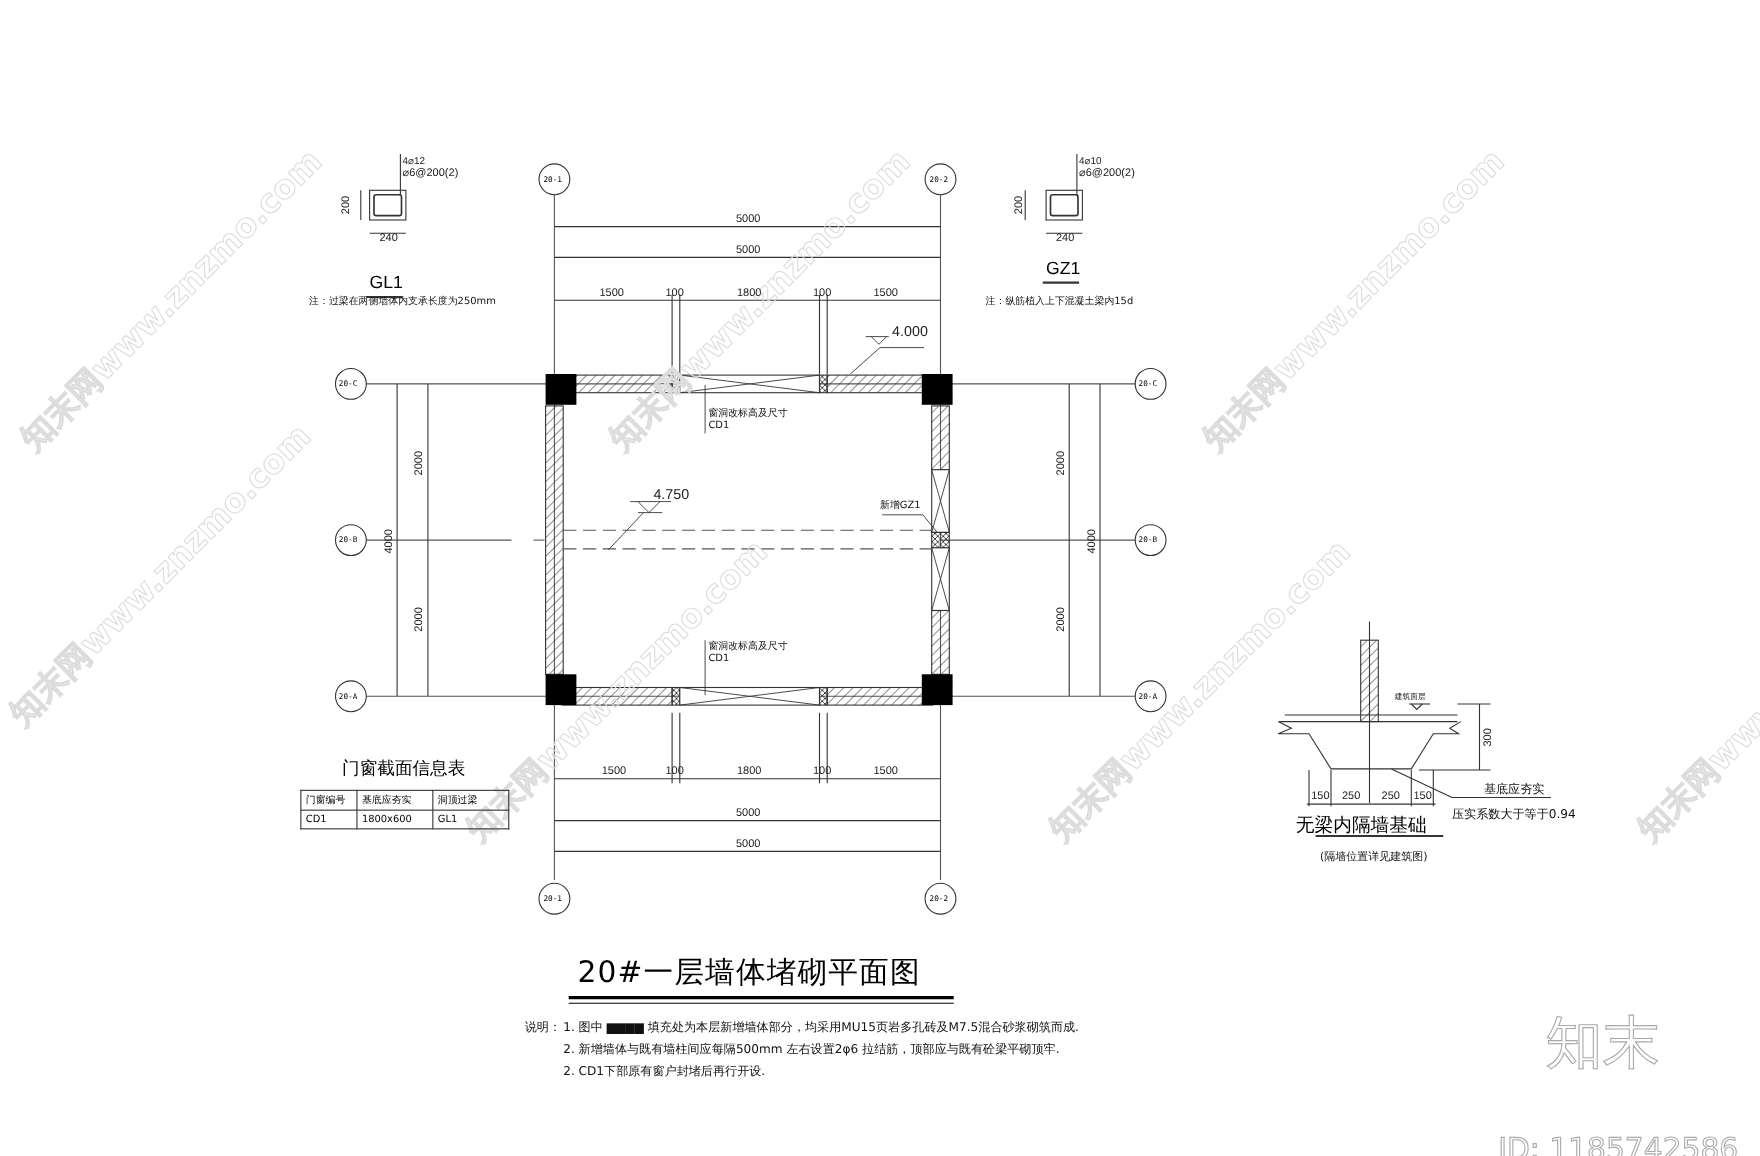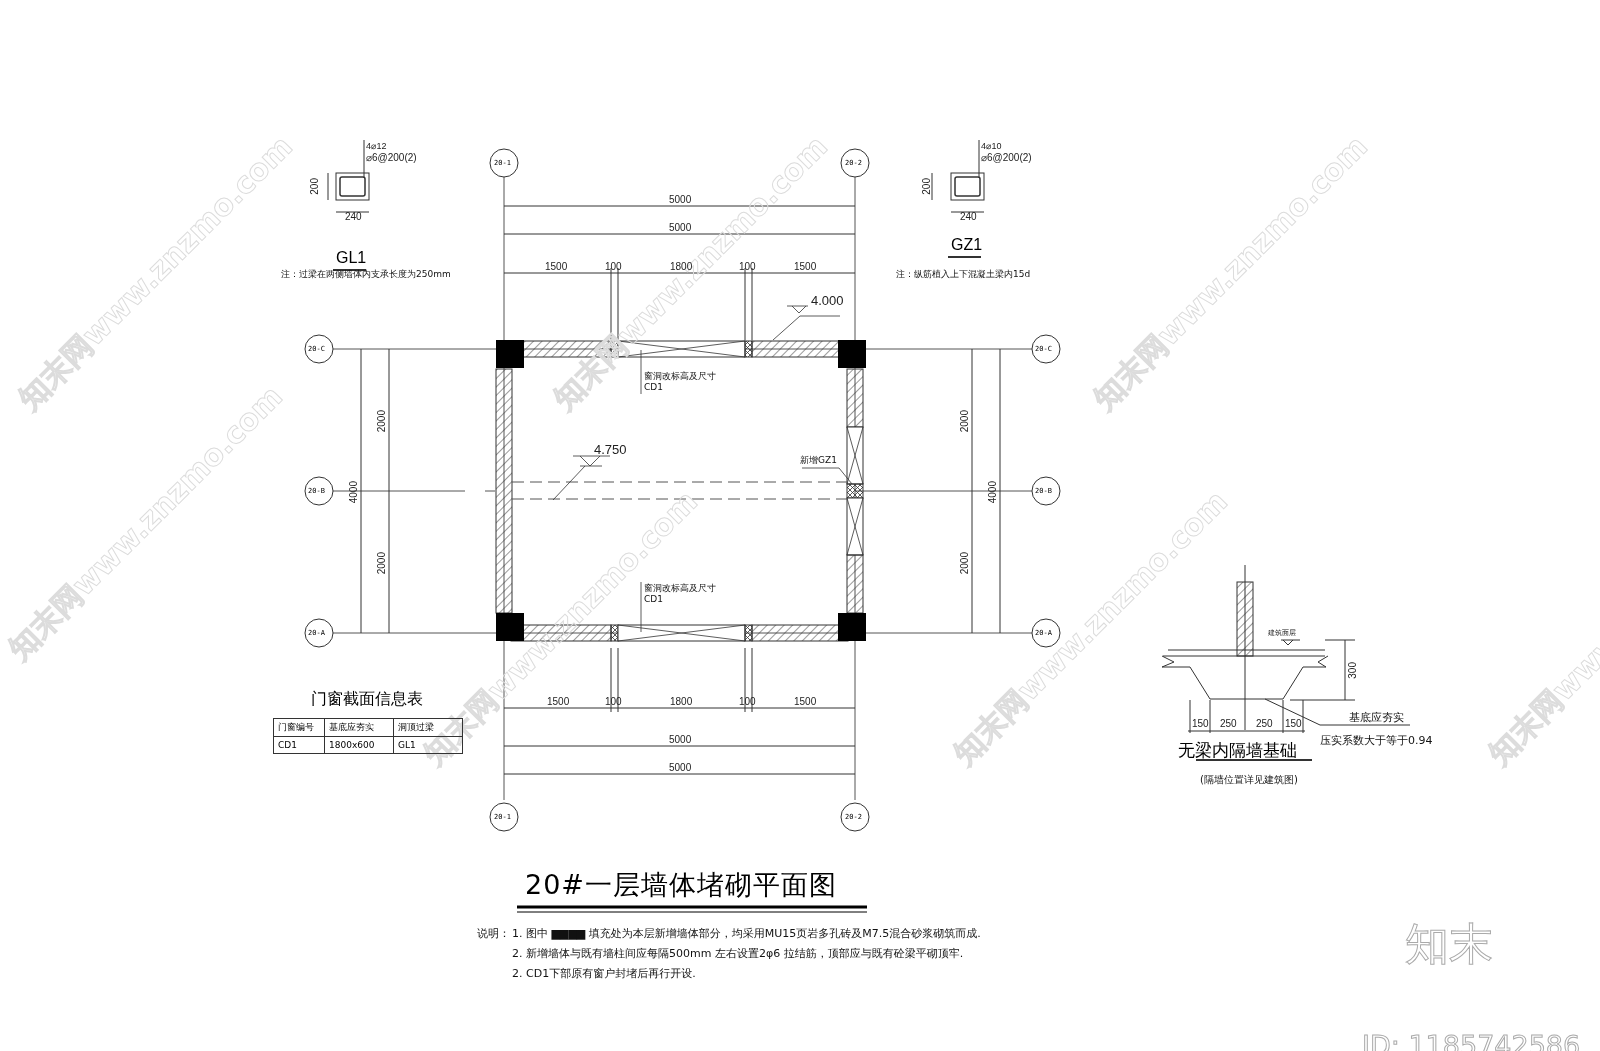--- a/index.html
+++ b/index.html
@@ -8,21 +8,21 @@
   #drawing { position: absolute; left: 0; top: 0; }
   .txt { position: absolute; white-space: nowrap; line-height: 1; }
   .dim { font-size: 10px; font-family: "Liberation Sans", sans-serif; color: #222; }
   .axis-label { font-size: 7px; font-family: "DejaVu Sans Mono", monospace; }
   .small-cn { font-size: 9px; color: #111; }
   .section-title { font-size: 16px; font-family: "Liberation Sans", sans-serif; }
   .main-title { font-size: 27px; font-family: "DejaVu Sans", sans-serif; letter-spacing: 1px; }
   .notes { font-size: 11px; color: #111; line-height: 17px; }
   .table { position: absolute; border-collapse: collapse; font-size: 9px; border-radius: 11px; }
   .table td { border: 1px solid #333; padding: 2px 4px; height: 12px; }
-  .wm-logo { font-size: 44px; color: transparent; -webkit-text-stroke: 1px #aaa; font-family: "DejaVu Sans", sans-serif; }
+  .wm-logo { font-size: 52px; color: transparent; -webkit-text-stroke: 1px #aaa; font-family: "DejaVu Sans", sans-serif; }
   .wm-id { font-size: 27px; color: transparent; -webkit-text-stroke: 1px #aaa; font-family: "DejaVu Sans", sans-serif; }
   .watermark { position: absolute; font-size: 30px; font-weight: bold; color: transparent;
                -webkit-text-stroke: 1px #dcdcdc; transform: rotate(-45deg); transform-origin: left top; white-space: nowrap; }
   .vtext { writing-mode: vertical-rl; transform: rotate(180deg); }
 </style>
 </head>
 <body>
 
 <svg id="drawing" width="1600" height="1051" viewBox="0 0 1600 1051">
   <defs>

